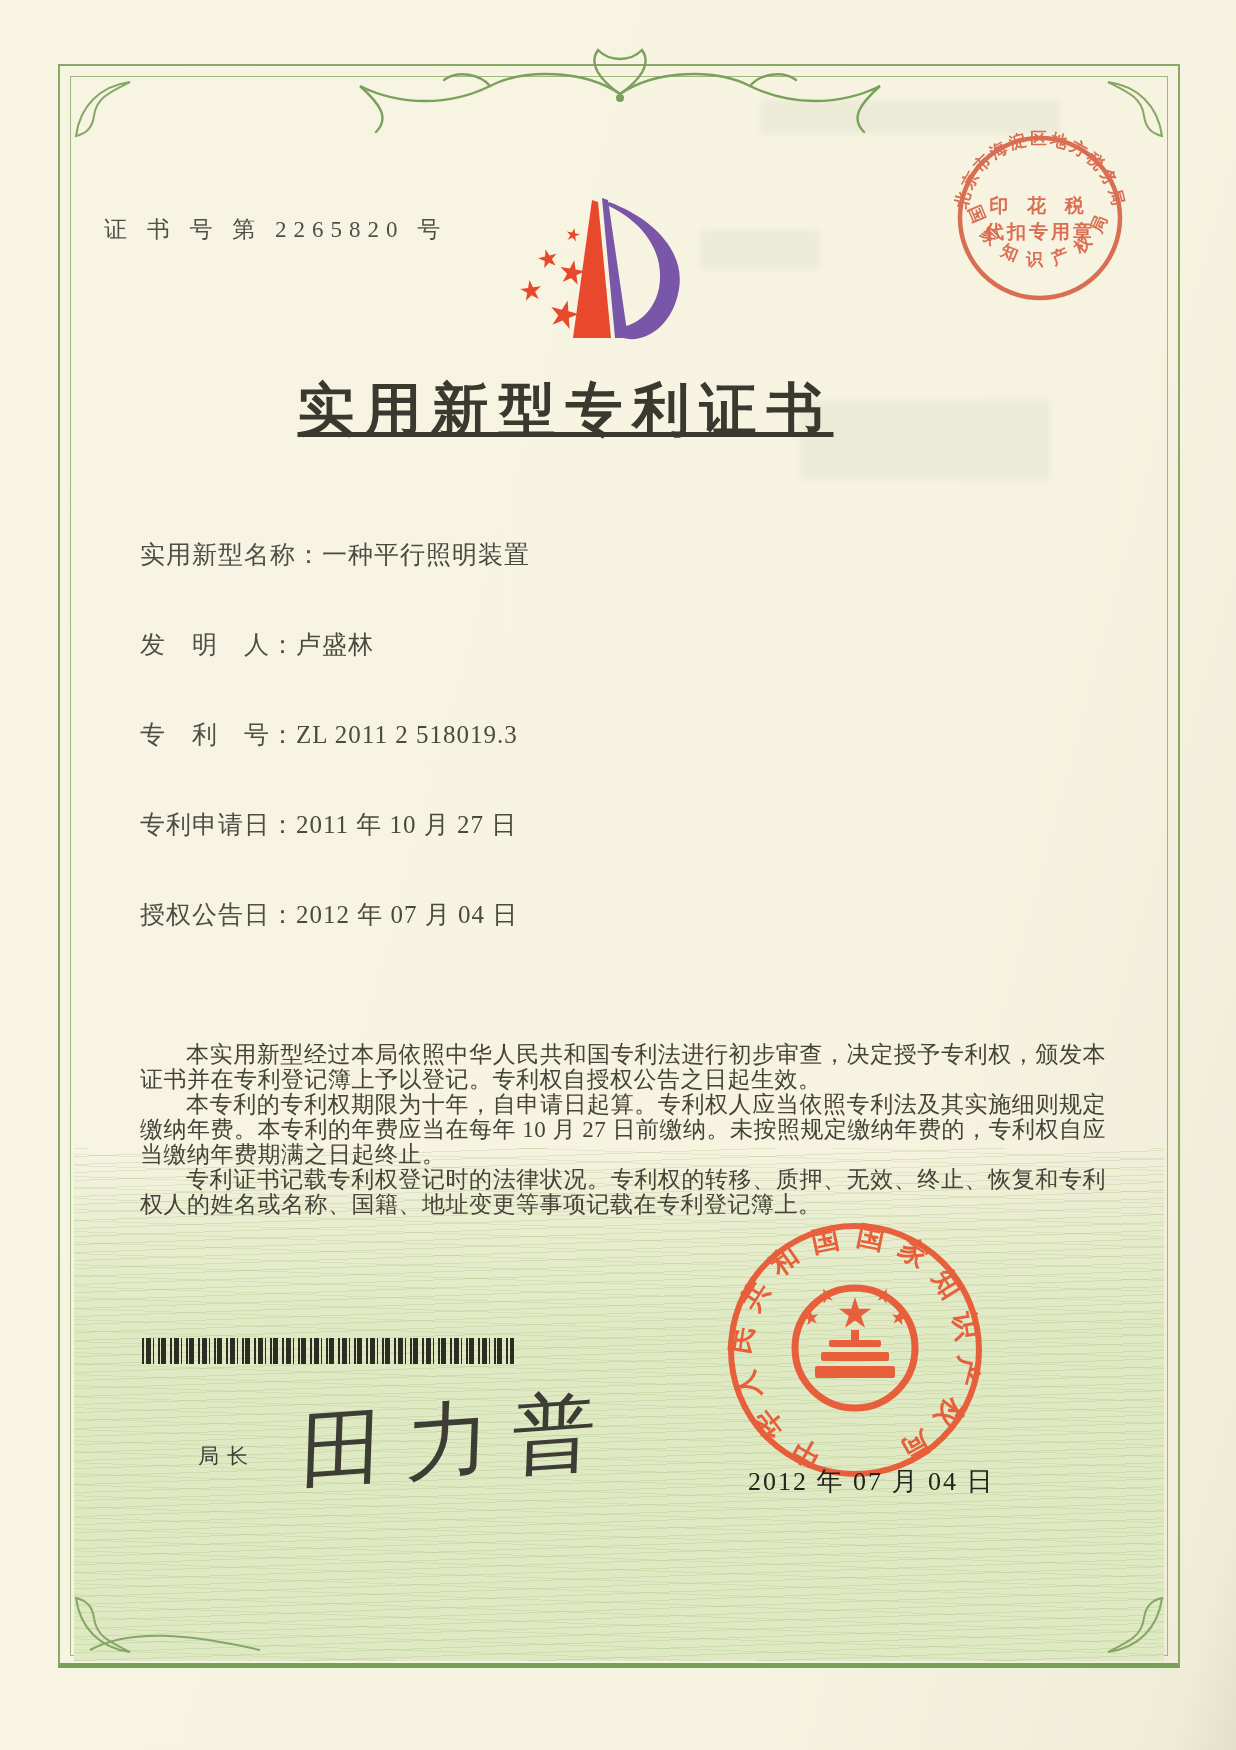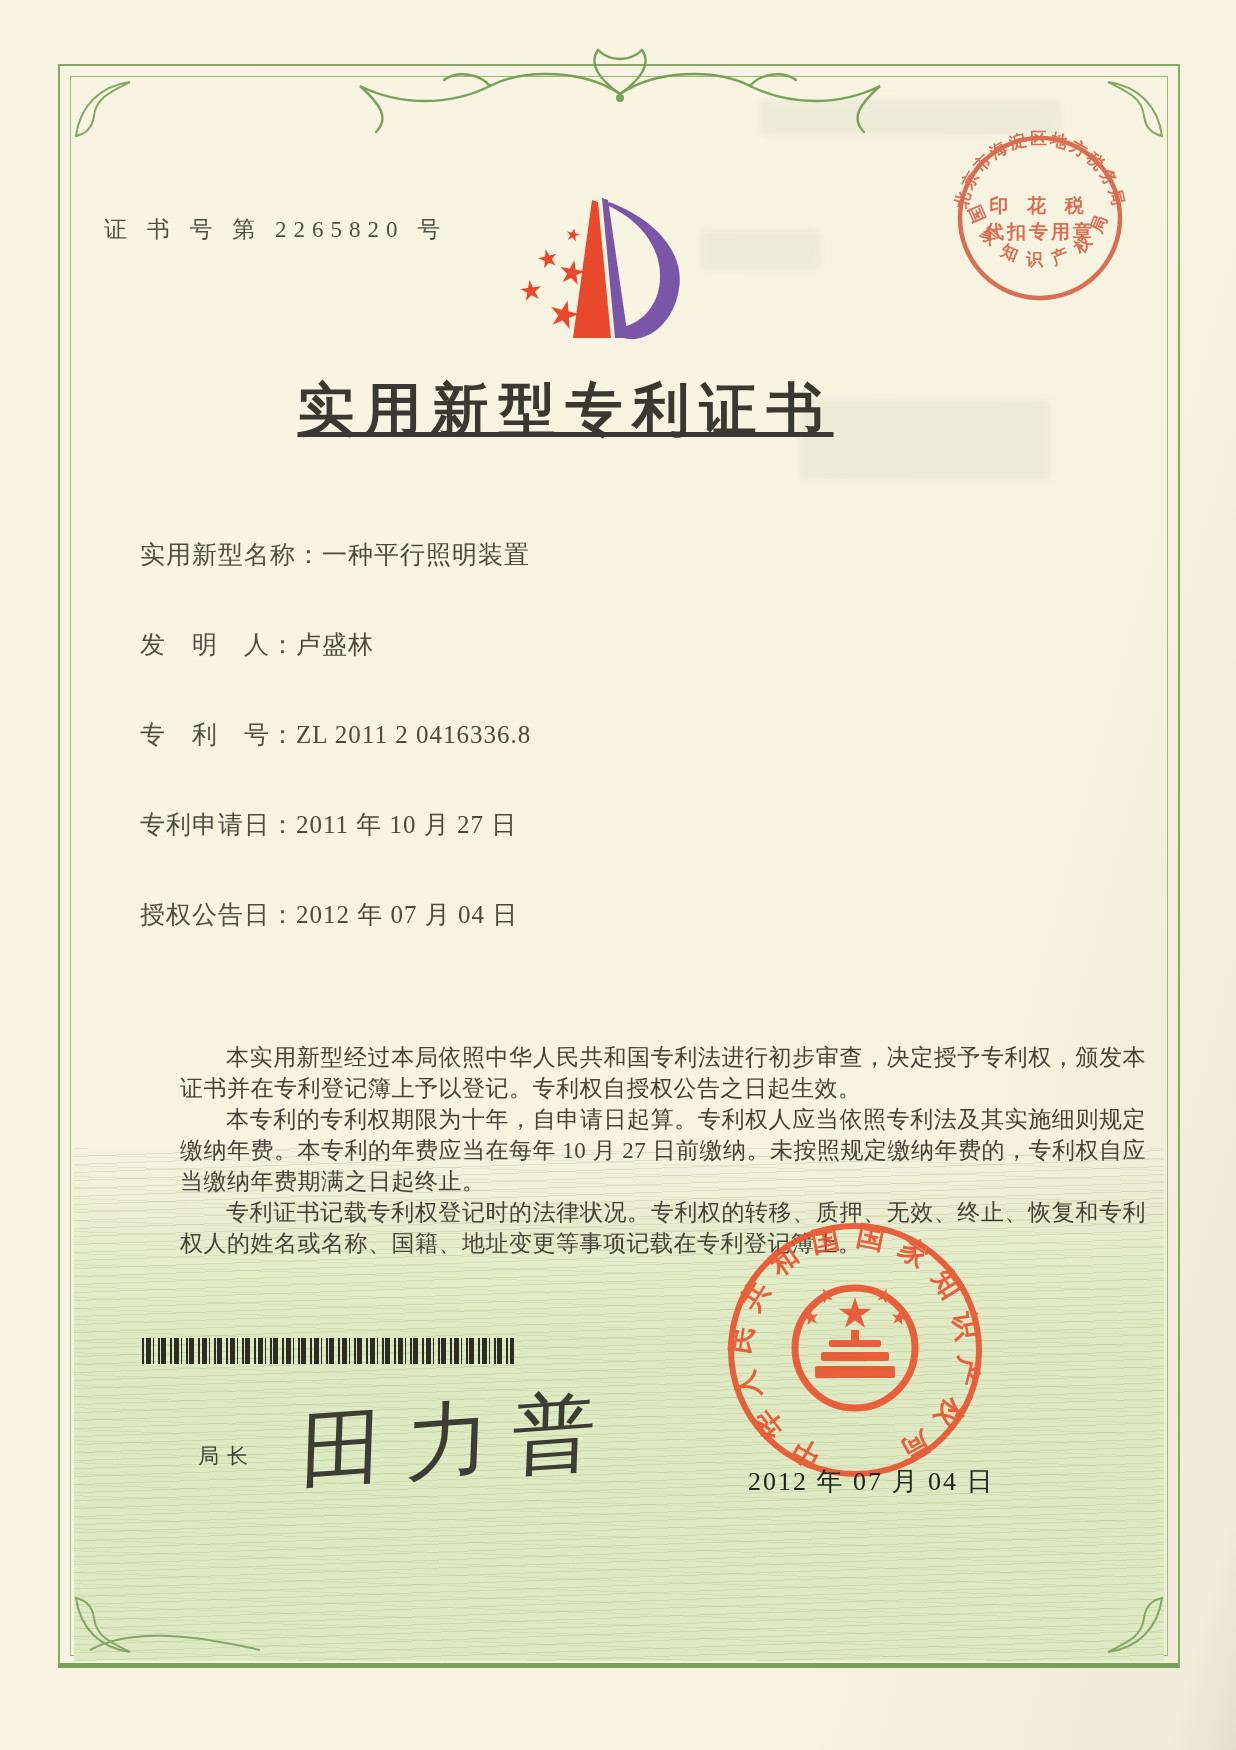--- a/index.html
+++ b/index.html
@@ -18,21 +18,21 @@
       repeating-linear-gradient(178deg, rgba(146,176,100,.22) 0 1px, rgba(0,0,0,0) 1px 8px),
       repeating-linear-gradient(182deg, rgba(146,176,100,.16) 0 1px, rgba(0,0,0,0) 1px 11px),
       linear-gradient(180deg, rgba(223,233,195,0) 0, rgba(223,233,195,.65) 90px, #dfe9c3 190px);}
   .cert-number{position:absolute;left:104px;top:214px;font-size:23px;letter-spacing:7px;color:#4c5146;z-index:3;text-align:center;}
   .title{position:absolute;left:65px;right:170px;top:372px;text-align:center;font-size:57px;
          font-weight:bold;letter-spacing:10px;color:#3a392f;z-index:3;text-decoration:underline;}
   .fields{position:absolute;left:140px;top:538px;z-index:3;font-size:25px;color:#4a4a3f;}
   .field-row{height:90px;letter-spacing:1px;}
   .field-row .lbl{color:#4e4e42;}
   .paras{position:absolute;left:140px;width:966px;top:1042px;z-index:3;
-         font-size:23px;line-height:31px;letter-spacing:.5px;color:#454338;text-align:justify;margin-left:40px;}
+         font-size:23px;line-height:25px;letter-spacing:.5px;color:#454338;text-align:justify;}
   .paras p{margin:0;text-indent:2em;}
   .barcode{position:absolute;left:142px;top:1338px;width:372px;height:26px;z-index:3;
     background:repeating-linear-gradient(90deg,
       #2c2c25 0 2px, transparent 2px 4px,
       #2c2c25 4px 9px, transparent 9px 11px,
       #2c2c25 11px 12px, transparent 12px 16px,
       #2c2c25 16px 18px, transparent 18px 19px,
       #2c2c25 19px 24px, transparent 24px 28px);}
   .signer-title{position:absolute;left:198px;top:1442px;font-size:21px;letter-spacing:8px;color:#3e4036;z-index:3;}
   .signature{position:absolute;left:300px;top:1384px;font-size:84px;color:#3e3d35;letter-spacing:22px;
@@ -122,21 +122,21 @@
     <text font-size="17" letter-spacing="11" fill="#d4573a" font-weight="bold">
       <textPath href="#taxBottom" startOffset="50%" text-anchor="middle">国家知识产权局</textPath>
     </text>
   </svg>
 
   <div class="title">实用新型专利证书</div>
 
   <div class="fields">
     <div class="field-row"><span class="lbl">实用新型名称：</span><span>一种平行照明装置</span></div>
     <div class="field-row"><span class="lbl">发　明　人：</span><span>卢盛林</span></div>
-    <div class="field-row"><span class="lbl">专　利　号：</span><span>ZL 2011 2 0416336.8</span></div>
+    <div class="field-row"><span class="lbl">专　利　号：</span><span>ZL 2011 2 518019.3</span></div>
     <div class="field-row"><span class="lbl">专利申请日：</span><span>2011 年 10 月 27 日</span></div>
     <div class="field-row"><span class="lbl">授权公告日：</span><span>2012 年 07 月 04 日</span></div>
   </div>
 
   <div class="paras">
     <p>本实用新型经过本局依照中华人民共和国专利法进行初步审查，决定授予专利权，颁发本证书并在专利登记簿上予以登记。专利权自授权公告之日起生效。</p>
     <p>本专利的专利权期限为十年，自申请日起算。专利权人应当依照专利法及其实施细则规定缴纳年费。本专利的年费应当在每年 10 月 27 日前缴纳。未按照规定缴纳年费的，专利权自应当缴纳年费期满之日起终止。</p>
     <p>专利证书记载专利权登记时的法律状况。专利权的转移、质押、无效、终止、恢复和专利权人的姓名或名称、国籍、地址变更等事项记载在专利登记簿上。</p>
   </div>
 

